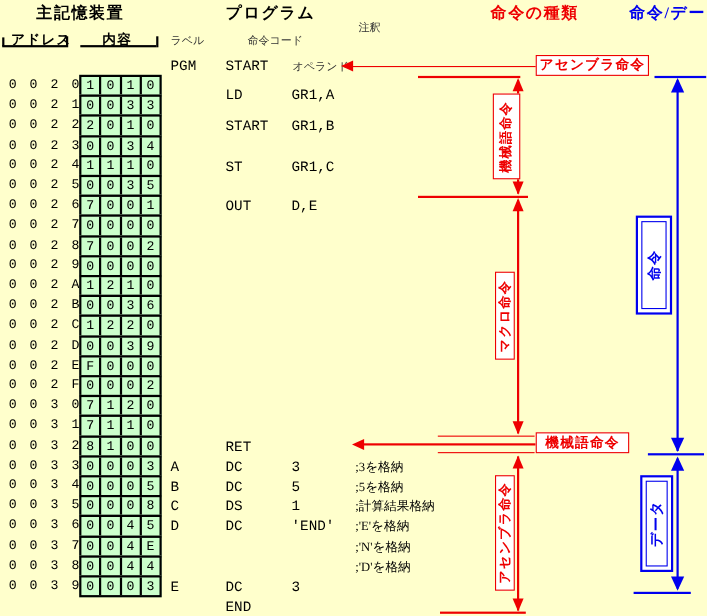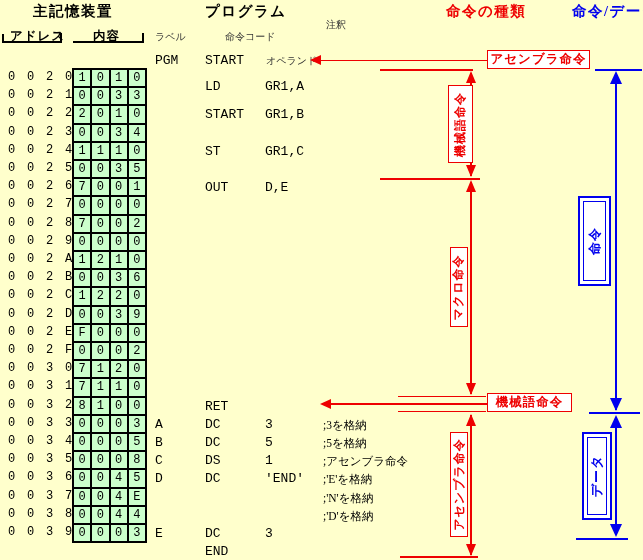--- a/index.html
+++ b/index.html
@@ -485,21 +485,21 @@
       <div class="prog-row" style="top: 434px;">
         <span class="p-label">B</span>
         <span class="p-opcode">DC</span>
         <span class="p-operand">5</span>
         <span class="p-comment">;5を格納</span>
       </div>
       <div class="prog-row" style="top: 452.2px;">
         <span class="p-label">C</span>
         <span class="p-opcode">DS</span>
         <span class="p-operand">1</span>
-        <span class="p-comment">;アセンブラ命令</span>
+        <span class="p-comment">;計算結果格納</span>
       </div>
       <div class="prog-row" style="top: 470.4px;">
         <span class="p-label">D</span>
         <span class="p-opcode">DC</span>
         <span class="p-operand">'END'</span>
         <span class="p-comment">;'E'を格納</span>
       </div>
       <div class="prog-row" style="top: 488.6px;">
         <span class="p-comment">;'N'を格納</span>
       </div>

